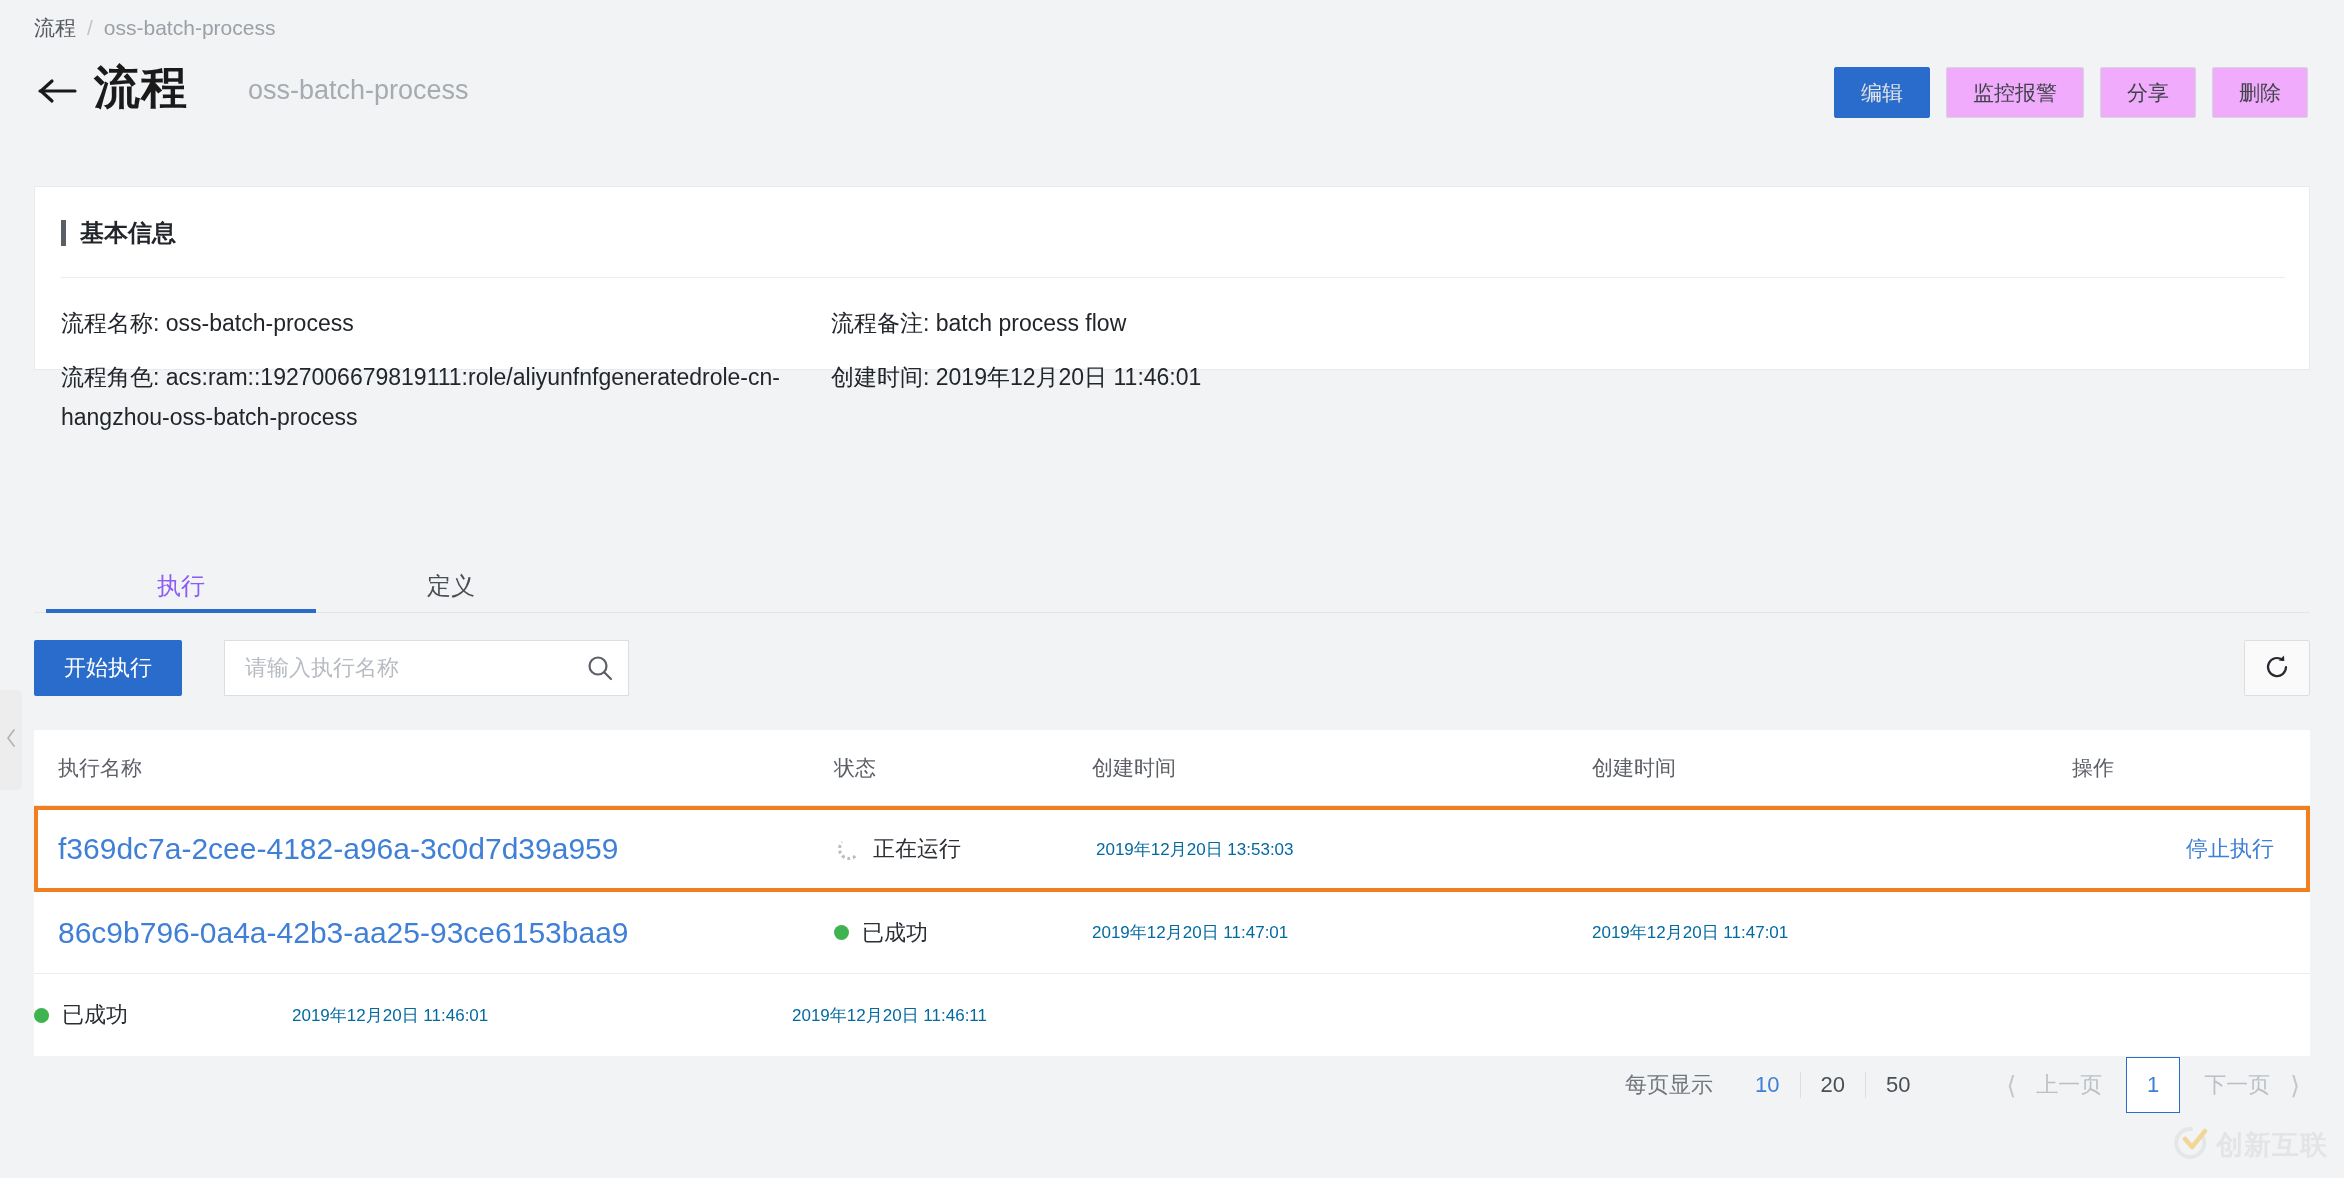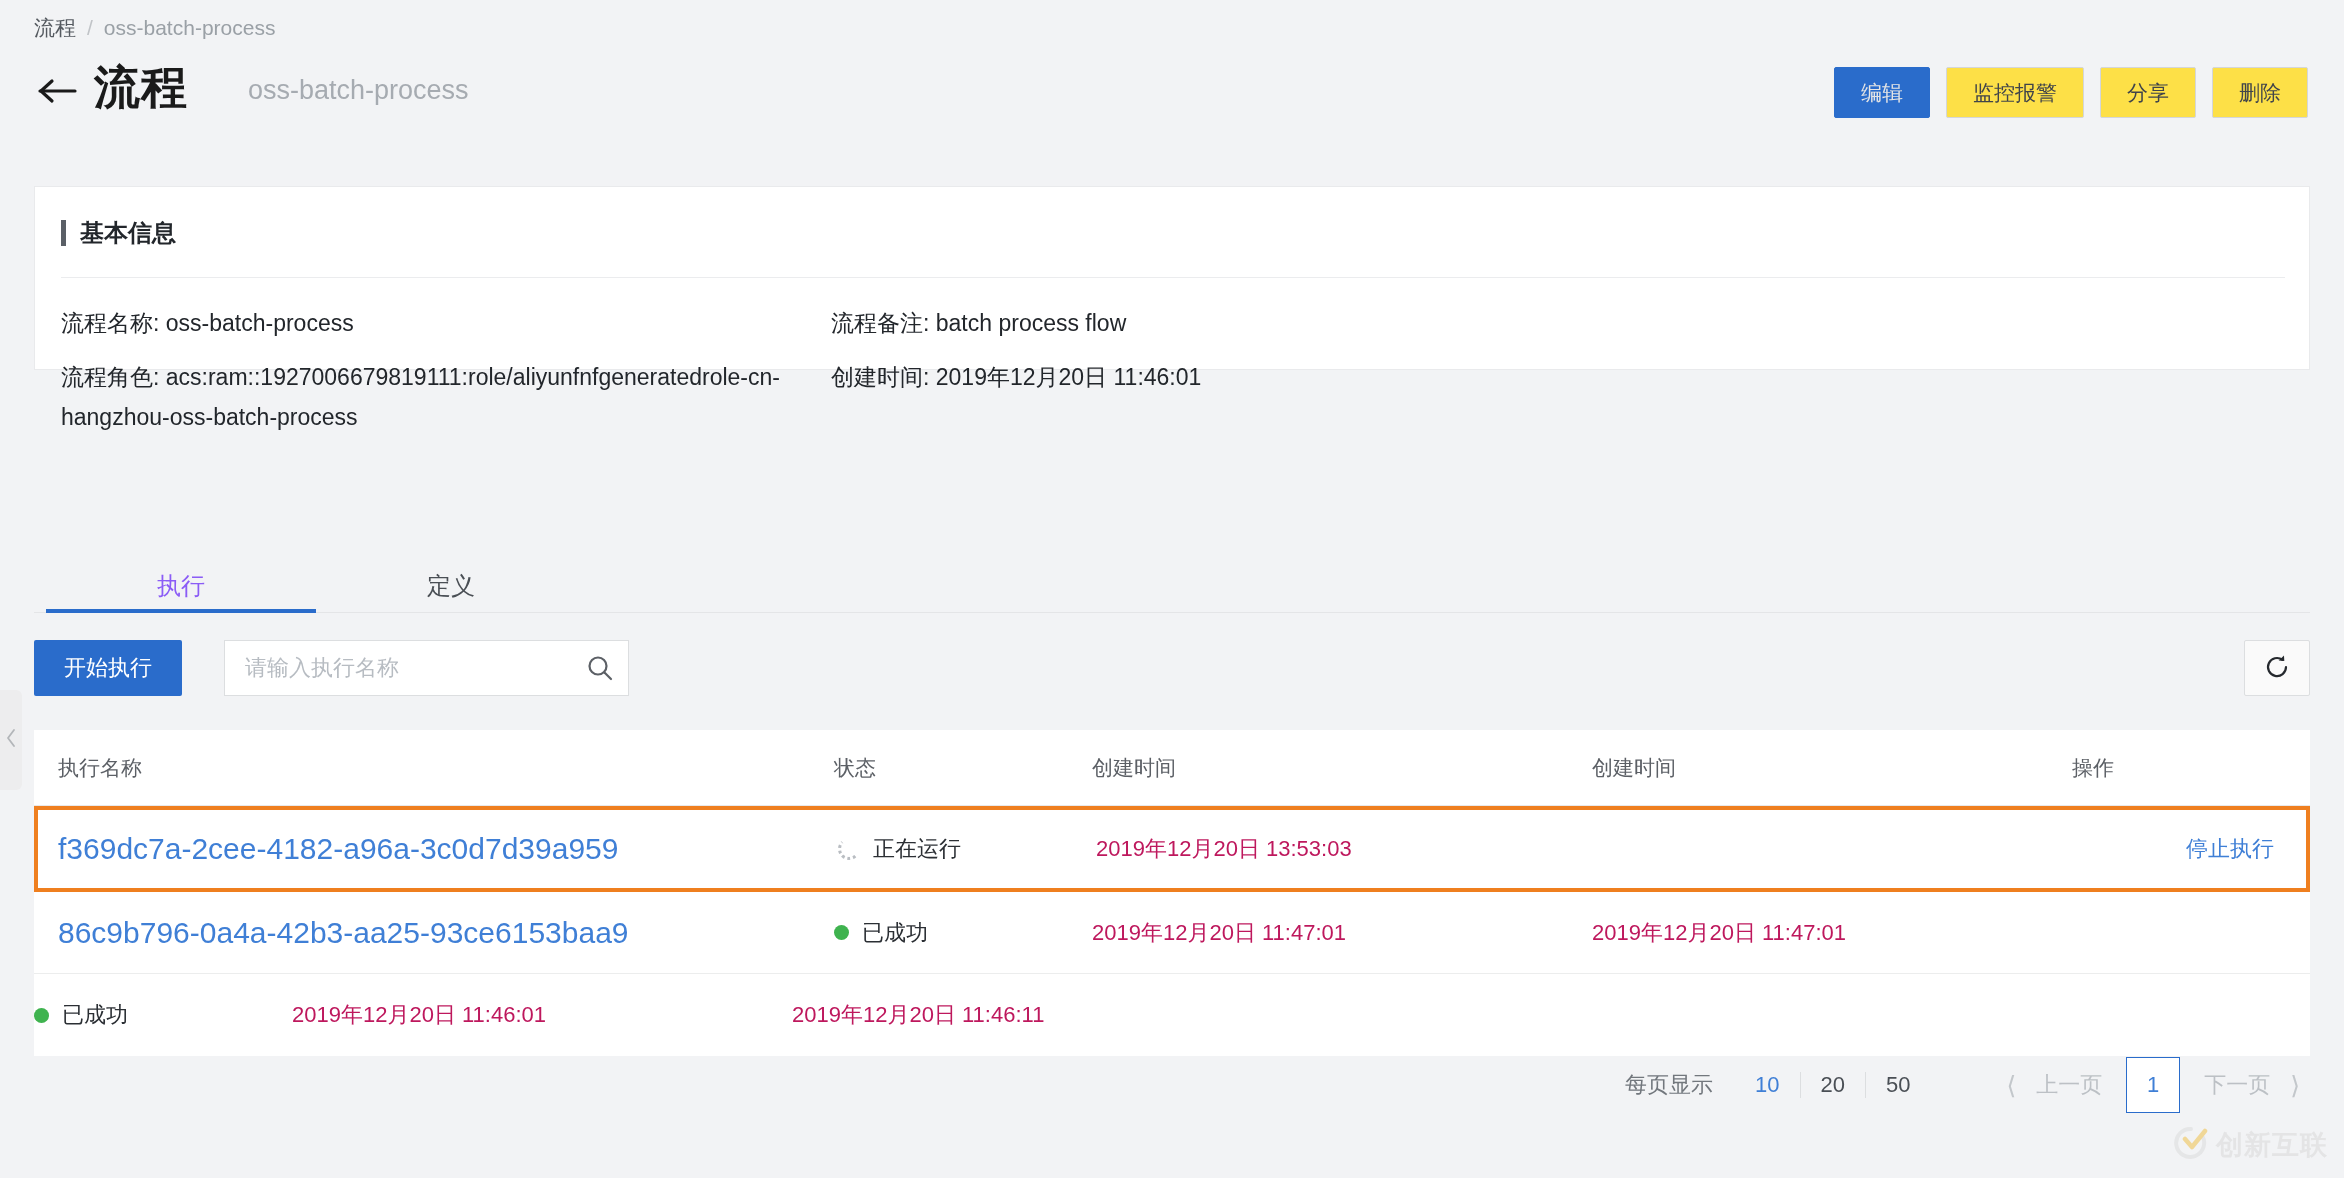--- a/index.html
+++ b/index.html
@@ -39,21 +39,21 @@
   .page-subtitle {
     position: absolute; left: 248px; top: 20px;
     font-size: 27px; color: #a6abb1;
   }
   .header-actions {
     position: absolute; right: 36px; top: 12px;
     display: flex; gap: 16px; align-items: center;
   }
   .btn {
     height: 51px; padding: 0 26px; font-size: 21px;
-    border: 1px solid #d4d6d9; background: #fde047; color: #40444a;
+    border: 1px solid #d4d6d9; background: #f0abfc; color: #40444a;
     border-radius: 2px; cursor: pointer; line-height: 49px;
     font-family: inherit; white-space: nowrap;
   }
   .btn-primary {
     background: #2a6ccb; border-color: #2a6ccb; color: #e5e5e5;
   }
 
   
   .info-card {
     position: absolute; left: 34px; top: 186px;
@@ -137,21 +137,21 @@
     border: 4px solid #ef7f1f; height: 86px; border-bottom: 4px solid #ef7f1f;
   }
   .col-name   { width: 800px; padding-left: 24px; }
   .col-status { width: 258px; }
   .col-create { width: 500px; }
   .col-end    { width: 480px; }
   .col-action { flex: 1; padding-right: 36px; text-align: right; }
   .tr.highlight .col-name { padding-left: 20px; }
   .tr.highlight .col-action { padding-right: 32px; }
   .cell-link { font-size: 30px; color: #3f7fd6; cursor: pointer; }
-  .cell-text { font-size: 22px; color: #be185d; }
+  .cell-text { font-size: 17px; color: #0369a1; }
   .status-cell { display: flex; align-items: center; gap: 13px; font-size: 22px; color: #2b2f34; }
   .dot-green { width: 15px; height: 15px; border-radius: 50%; background: #3fb34f; display: block; }
   .spinner {
     width: 22px; height: 22px; display: block;
     border: 3px dotted #b9bdc2; border-radius: 50%;
     border-top-color: transparent; border-right-color: transparent;
   }
   .action-link { font-size: 22px; color: #3f7fd6; cursor: pointer; }
 
   

